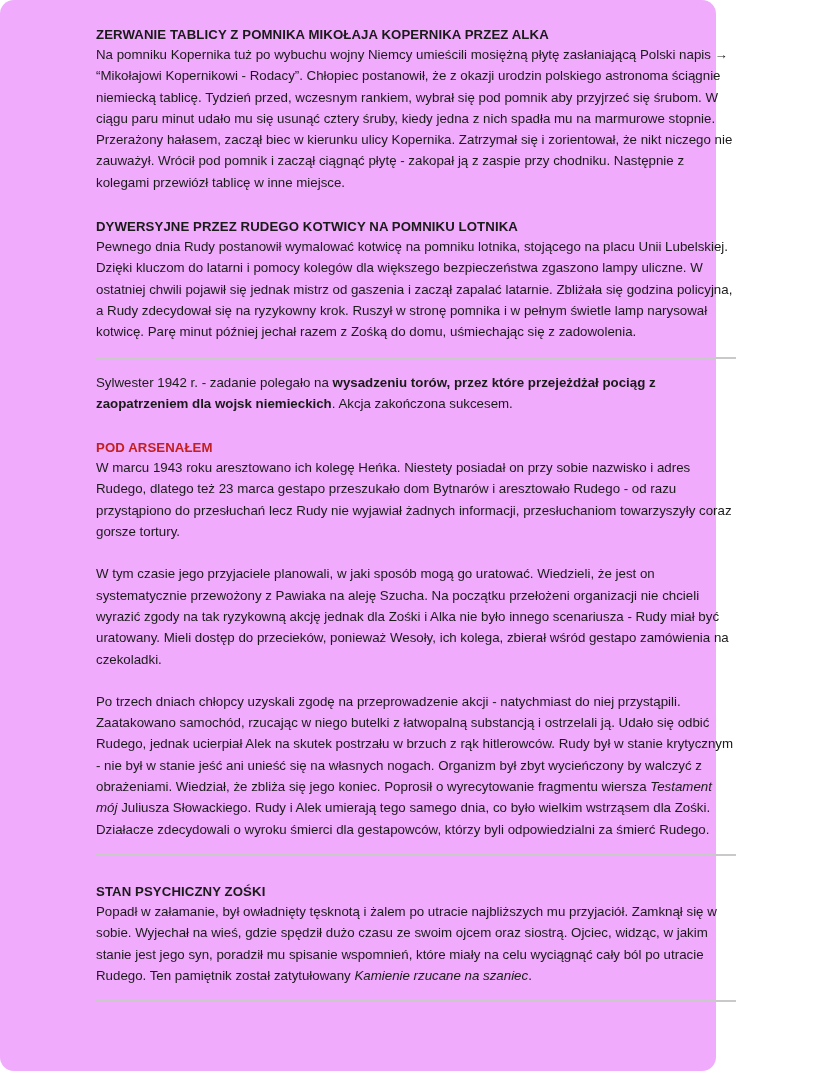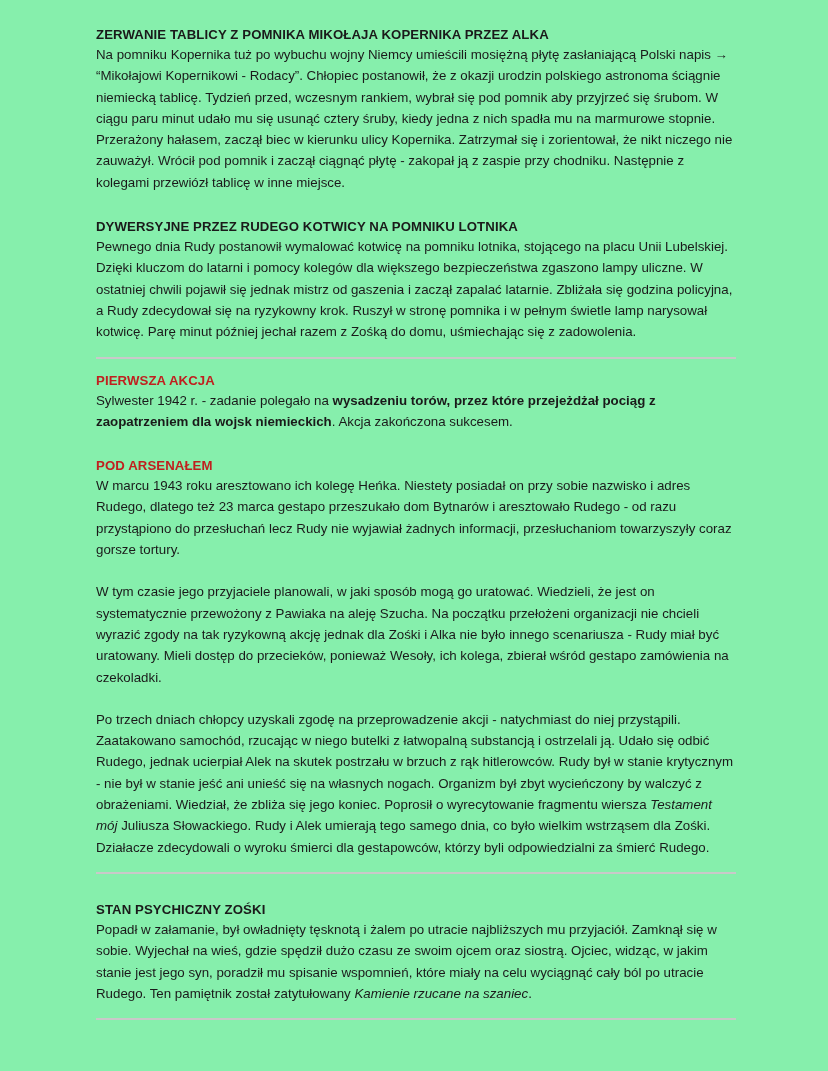--- a/index.html
+++ b/index.html
@@ -9,25 +9,26 @@
   }
   body {
     width: 828px;
     height: 1071px;
     font-family: "Liberation Sans", sans-serif;
     color: #1a1a1a;
     overflow: hidden;
   }
   .page {
     position: relative;
-    width: 828px;
+    width: 716px;
     height: 1071px;
-    background: #86efac;
+    background: #f0abfc;
     box-sizing: border-box;
     padding: 26px 92px 0 96px;
+    border-radius: 14px;
   }
   .content {
     width: 640px;
   }
   h2.section-heading {
     font-size: 13.2px;
     font-weight: bold;
     letter-spacing: 0.1px;
     margin: 0 0 1px 0;
     line-height: 17px;
@@ -88,21 +89,20 @@
     <div class="block">
       <h2 class="section-heading">DYWERSYJNE PRZEZ RUDEGO KOTWICY NA POMNIKU LOTNIKA</h2>
       <p class="body-text">Pewnego dnia Rudy postanowił wymalować kotwicę na pomniku lotnika, stojącego na placu Unii Lubelskiej. Dzięki kluczom do latarni i pomocy kolegów dla większego bezpieczeństwa zgaszono lampy uliczne. W ostatniej chwili pojawił się jednak mistrz od gaszenia i zaczął zapalać latarnie. Zbliżała się godzina policyjna, a Rudy zdecydował się na ryzykowny krok. Ruszył w stronę pomnika i w pełnym świetle lamp narysował kotwicę. Parę minut później jechał razem z Zośką do domu, uśmiechając się z zadowolenia.</p>
     </div>
 
     <div class="rule-wrap">
       <hr class="rule">
     </div>
 
     <div class="block">
-      <h3 class="sub-heading">PIERWSZA AKCJA</h3>
       <p class="body-text">
         <span>Sylwester 1942 r. -  zadanie polegało na </span><b>wysadzeniu torów, przez które przejeżdżał pociąg z zaopatrzeniem dla wojsk niemieckich</b><span>. Akcja zakończona sukcesem.</span>
       </p>
     </div>
 
     <div class="gap-lg"></div>
 
     <div class="block">
       <h2 class="section-heading red">POD ARSENAŁEM</h2>
       <p class="body-text">W marcu 1943 roku aresztowano ich kolegę Heńka. Niestety posiadał on przy sobie nazwisko i adres Rudego, dlatego też 23 marca gestapo przeszukało dom Bytnarów i aresztowało Rudego - od razu przystąpiono do przesłuchań lecz Rudy nie wyjawiał żadnych informacji, przesłuchaniom towarzyszyły coraz gorsze tortury.</p>

